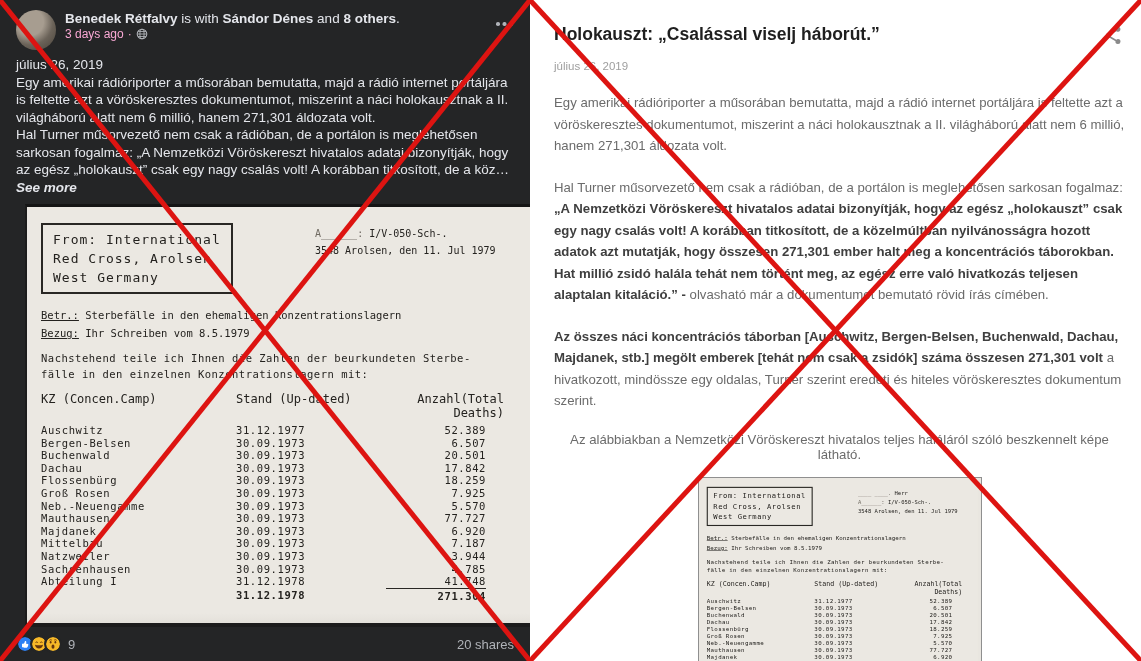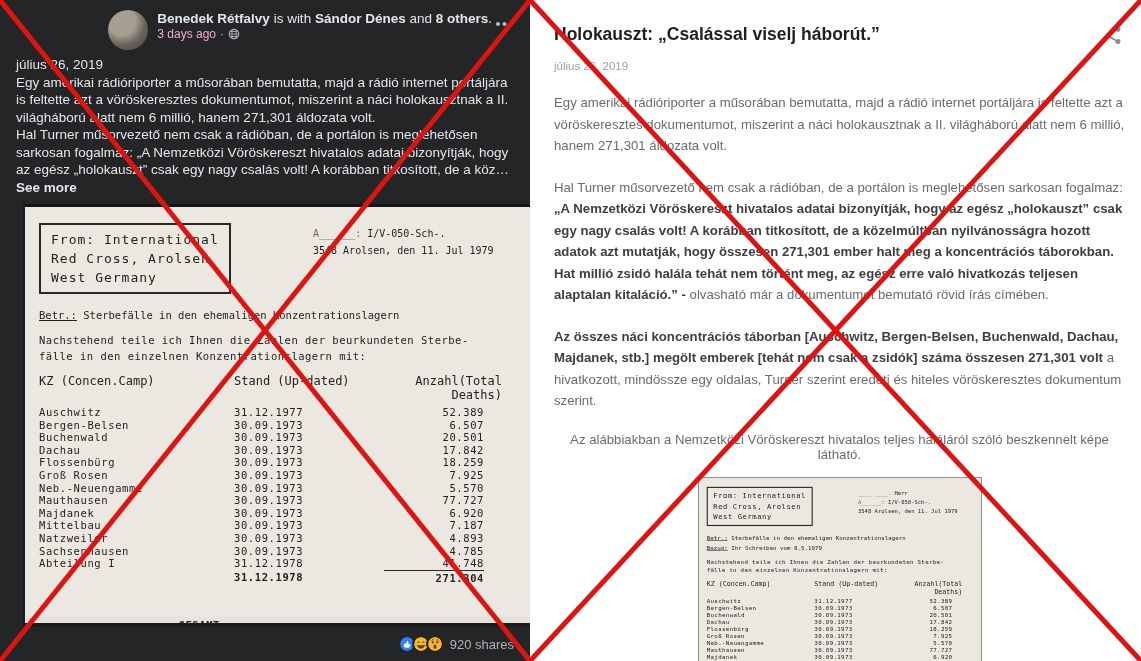--- a/index.html
+++ b/index.html
@@ -2,34 +2,34 @@
 <html><head>
 <meta charset="utf-8">
 <style>
   * { margin:0; padding:0; box-sizing:border-box; }
   html,body { width:1141px; height:661px; overflow:hidden; background:#fff;
               font-family:"Liberation Sans", sans-serif; }
   .stage { position:relative; width:1141px; height:661px; display:flex; }
 
   
   .fb-panel { position:relative; width:530px; height:661px; background:#242526;
-              color:#e4e6eb; display:flex; flex-direction:column; overflow:hidden;align-items:flex-end; }
+              color:#e4e6eb; display:flex; flex-direction:column; overflow:hidden; }
   .fb-header { display:flex; align-items:flex-start; padding:10px 14px 4px 16px; }
   .avatar { width:40px; height:40px; border-radius:50%; flex:0 0 40px;
             background:radial-gradient(circle at 35% 30%, #a79d90 0 35%, #6b6359 60%, #474138 100%); }
   .fb-head-text { margin-left:9px; flex:1; }
   .fb-name-line { font-size:13.5px; line-height:17px; color:#e4e6eb; }
   .fb-name-line b { font-weight:bold; }
   .fb-meta { font-size:12px; color:#f9a8d4; margin-top:0; display:flex; align-items:center; gap:4px; }
   .globe-svg { width:12px; height:12px; }
   .more-dots { width:24px; height:20px; position:relative; cursor:pointer; margin-top:4px; }
   .more-dots i { position:absolute; top:8px; left:4px; width:3.5px; height:3.5px; border-radius:50%;
                  background:#b0b3b8; box-shadow:6.5px 0 0 #b0b3b8, 13px 0 0 #b0b3b8; }
   .fb-body { padding:2px 16px 6px 16px; font-size:13.5px; line-height:17.5px; color:#e4e6eb; }
-  .fb-body .see-more { font-weight:bold; }
+  .fb-body .see-more { font-weight:bold;font-style:italic; }
   .fb-photo { flex:1; margin:2px 0 0 25px; overflow:hidden; position:relative;
               border-top:3px solid #151515; border-bottom:4px solid #1c1c1c; border-left:2px solid #1c1c1c; }
   .fb-footer { height:34px; display:flex; align-items:center; justify-content:space-between;
                padding:0 16px; font-size:13px; color:#b0b3b8; }
   .react-group { display:flex; align-items:center; }
   .react-ic { width:18px; height:18px; border-radius:50%; border:2px solid #242526; display:block; }
   .react-ic + .react-ic { margin-left:-4px; }
   .react-count { margin-left:6px; }
 
   
@@ -113,20 +113,21 @@
         <div>Red Cross, Arolsen</div>
         <div>West Germany</div>
       </div>
       <div class="ref-block">
         <div><span class="ref-pre">A______: </span><span>I/V-050-Sch-.</span></div>
         <div><span>3548 Arolsen, den 11. Jul 1979</span></div>
       </div>
     </div>
     <div class="doc-betr">
       <div><span class="lbl">Betr.:</span> <span>Sterbefälle in den ehemaligen Konzentrationslagern</span></div>
+      <div><span class="lbl">Bezug:</span> <span>Ihr Schreiben vom 8.5.1979</span></div>
     </div>
     <div class="doc-intro">
       <div>Nachstehend teile ich Ihnen die Zahlen der beurkundeten Sterbe-</div>
       <div>fälle in den einzelnen Konzentrationslagern mit:</div>
     </div>
     <div class="doc-cols">
       <span class="c-name">KZ (Concen.Camp)</span>
       <span class="c-date">Stand (Up-dated)</span>
       <span class="c-deaths">Anzahl(Total Deaths)</span>
     </div>
@@ -177,21 +178,21 @@
               <span class="c-deaths">6.920</span>
             </div>
             <div class="doc-row">
               <span class="c-name">Mittelbau</span>
               <span class="c-date">30.09.1973</span>
               <span class="c-deaths">7.187</span>
             </div>
             <div class="doc-row">
               <span class="c-name">Natzweiler</span>
               <span class="c-date">30.09.1973</span>
-              <span class="c-deaths">4.893</span>
+              <span class="c-deaths">3.944</span>
             </div>
             <div class="doc-row">
               <span class="c-name">Sachsenhausen</span>
               <span class="c-date">30.09.1973</span>
               <span class="c-deaths">4.785</span>
             </div>
             <div class="doc-row">
               <span class="c-name">Abteilung I</span>
               <span class="c-date">31.12.1978</span>
               <span class="c-deaths">41.748</span>

